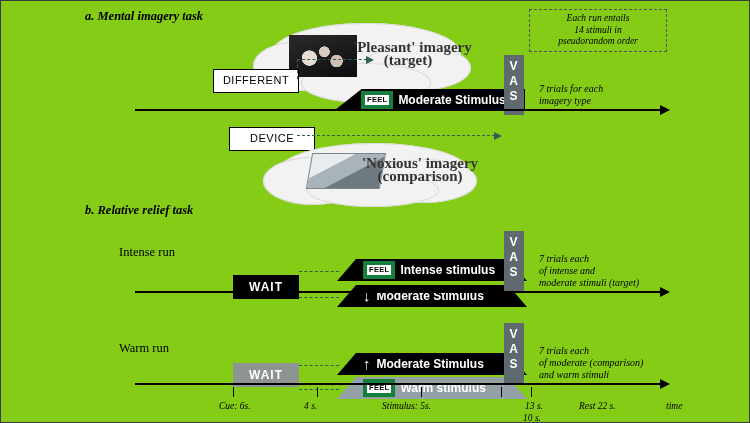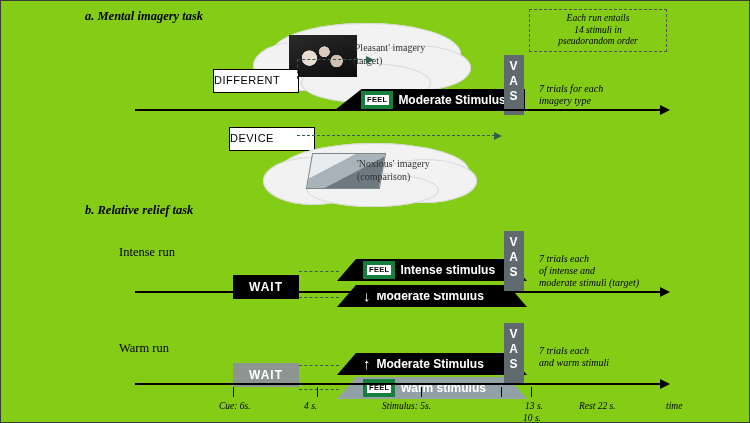--- a/index.html
+++ b/index.html
@@ -43,21 +43,21 @@
     border-left: 10px solid #000;
   }
 
   
   .cue-box {
     border: 1.5px solid #000;
     background: #fff;
     font-family: "Liberation Sans", sans-serif;
     font-size: 11px;
     letter-spacing: .5px;
-    text-align: left;
+    text-align: center;
     line-height: 20px;
     color: #000;
     white-space: nowrap;
   }
 
   
   .wait-block {
     background: #000;
     color: #fff;
     font-family: "Liberation Sans", sans-serif;
@@ -169,24 +169,26 @@
 
   
   .cloud {
     position: absolute;
     background: #f2f2f2;
     border-radius: 50%;
     box-shadow: 0 0 0 1px #d9d9d9 inset;
   }
   .cloud-label {
     position: absolute;
-    font-size: 10px;
+    font-size: 15px;
     color: #333;
+    text-align: center;
     line-height: 13px;
     white-space: nowrap;
+    font-weight: bold;
   }
   .photo {
     position: absolute;
     background: #1d1d1d;
     overflow: hidden;
   }
   .photo.hands {
     background:
       radial-gradient(circle at 30% 55%, #e7dcd2 0 14%, transparent 15%),
       radial-gradient(circle at 52% 40%, #d8cabd 0 12%, transparent 13%),
@@ -349,20 +351,21 @@
 
   <div class="abs timeline" style="left:134px; top:382px; width:526px;">
     <span class="arrowhead"></span>
   </div>
 
   <div class="dash-line" style="left:298px; top:364px; width:40px;"></div>
   <div class="dash-line" style="left:298px; top:388px; width:40px;"></div>
 
   <div class="abs note" style="left:538px; top:344px; width:160px;">
     <div>7 trials each</div>
+    <div>of moderate (comparison)</div>
     <div>and warm stimuli</div>
   </div>
 
   <div class="tick" style="left:232px; top:386px; height:10px;"></div>
   <div class="tick" style="left:316px; top:386px; height:10px;"></div>
   <div class="tick" style="left:420px; top:386px; height:10px;"></div>
   <div class="tick" style="left:500px; top:386px; height:10px;"></div>
   <div class="tick" style="left:530px; top:386px; height:10px;"></div>
 
   <div class="abs tick-label" style="left:218px; top:400px;">Cue: 6s.</div>

